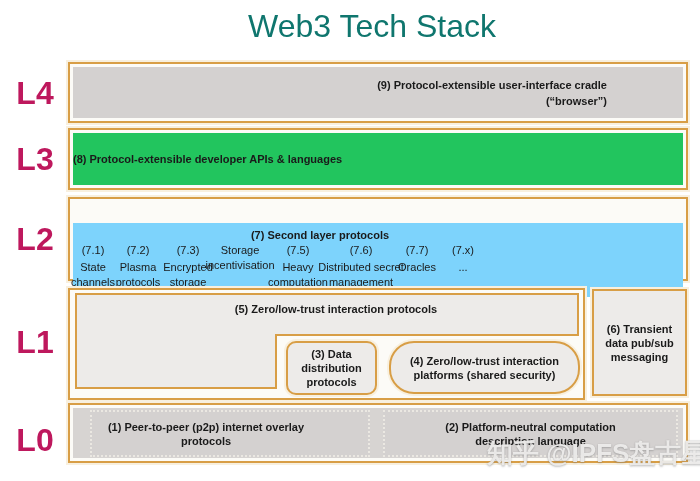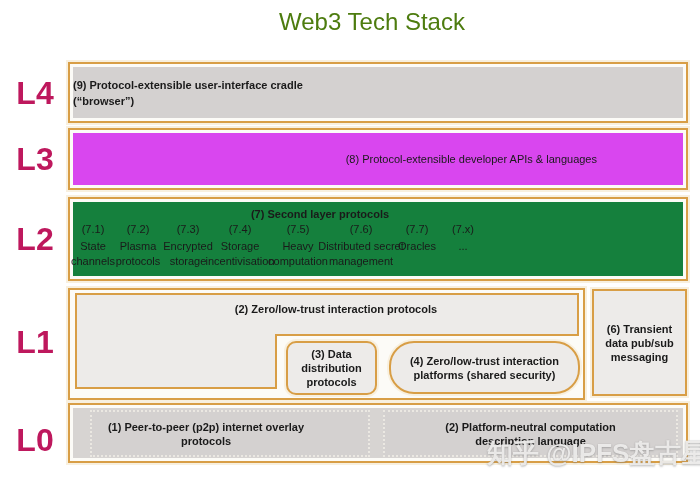--- a/index.html
+++ b/index.html
@@ -1,38 +1,38 @@
 <!DOCTYPE html>
 <html><head>
 <meta charset="utf-8">
 <style>
   html,body{margin:0;padding:0;background:#ffffff;}
   .page{position:relative;width:700px;height:481px;background:#ffffff;overflow:hidden;
         font-family:"Liberation Sans",sans-serif;color:#1a1a1a;}
 
   .title{position:absolute;left:372px;top:8px;transform:translateX(-50%);
-         font-size:24px;font-weight:400;color:#4d7c0f;white-space:nowrap;}
+         font-size:32px;font-weight:400;color:#0f766e;white-space:nowrap;}
 
   .llabel{position:absolute;left:8px;width:54px;text-align:center;
           font-size:32px;font-weight:bold;color:#be185d;line-height:1;}
   .lb4{top:77px}.lb3{top:143px}.lb2{top:223px}.lb1{top:326px}.lb0{top:424px}
 
   .strip{position:absolute;left:68px;width:620px;border:2px solid #d89e46;
          background:#fcfbf7;padding:3px;box-sizing:border-box;box-shadow:0 0 0 2px #f8f0df;}
   .s4{top:62px;height:61px}
   .s3{top:128px;height:62px}
   .s2{top:197px;height:84px}
   .s0{top:403px;height:60px}
 
   .fill{width:100%;height:100%;box-sizing:border-box;}
-  .f4{background:#d4d1d0;display:flex;flex-direction:column;align-items:flex-start;
+  .f4{background:#d4d1d0;display:flex;flex-direction:column;align-items:flex-end;
       justify-content:center;font-weight:bold;font-size:11px;line-height:16px;padding-right:76px;}
-  .f3{background:#d946ef;display:flex;align-items:center;justify-content:flex-end;
-      font-weight:normal;font-size:11px;padding-right:86px;}
-  .f2{background:#15803d;position:relative;}
+  .f3{background:#22c55e;display:flex;align-items:center;justify-content:flex-start;
+      font-weight:bold;font-size:11px;padding-right:86px;}
+  .f2{background:#7dd3fc;position:relative;margin-top:21px;}
   .l2title{text-align:center;padding-top:6px;padding-right:116px;font-weight:bold;font-size:11px;}
   .col{position:absolute;top:20px;transform:translateX(-50%);text-align:center;
        font-size:11px;line-height:15px;}
   .col .num{margin-bottom:2px;}
   .c1{left:20px;width:56px}.c2{left:65px;width:62px}.c3{left:115px;width:70px}
   .c4{left:167px;width:92px}.c5{left:225px;width:84px}.c6{left:288px;width:100px}
   .c7{left:344px;width:56px}.c8{left:390px;width:40px}
   .f0{background:#d7d4d2;}
 
   .l1c{position:absolute;left:68px;top:288px;width:517px;height:112px;
@@ -95,21 +95,20 @@
       </div>
       <div class="col c2">
         <div class="num">(7.2)</div>
         <div class="cname">Plasma protocols</div>
       </div>
       <div class="col c3">
         <div class="num">(7.3)</div>
         <div class="cname">Encrypted storage</div>
       </div>
       <div class="col c4">
-        <div class="num">(7.4)</div>
         <div class="cname">Storage incentivisation</div>
       </div>
       <div class="col c5">
         <div class="num">(7.5)</div>
         <div class="cname">Heavy computation</div>
       </div>
       <div class="col c6">
         <div class="num">(7.6)</div>
         <div class="cname">Distributed secret management</div>
       </div>
@@ -122,21 +121,21 @@
         <div class="cname">...</div>
       </div>
     </div>
   </div>
 
   <div class="l1c"></div>
 
   <svg class="box5svg" width="508" height="100" viewBox="0 0 508 100">
     <path d="M2,2 H504 V43 H202 V96 H2 Z" fill="#edebe9" stroke="#d89e46" stroke-width="2"></path>
   </svg>
-  <div class="box5label">(2) Zero/low-trust interaction protocols</div>
+  <div class="box5label">(5) Zero/low-trust interaction protocols</div>
 
   <div class="obox box3">
     <div>(3) Data</div>
     <div>distribution</div>
     <div>protocols</div>
   </div>
 
   <div class="obox box4">
     <div>(4) Zero/low-trust interaction</div>
     <div>platforms (shared security)</div>

